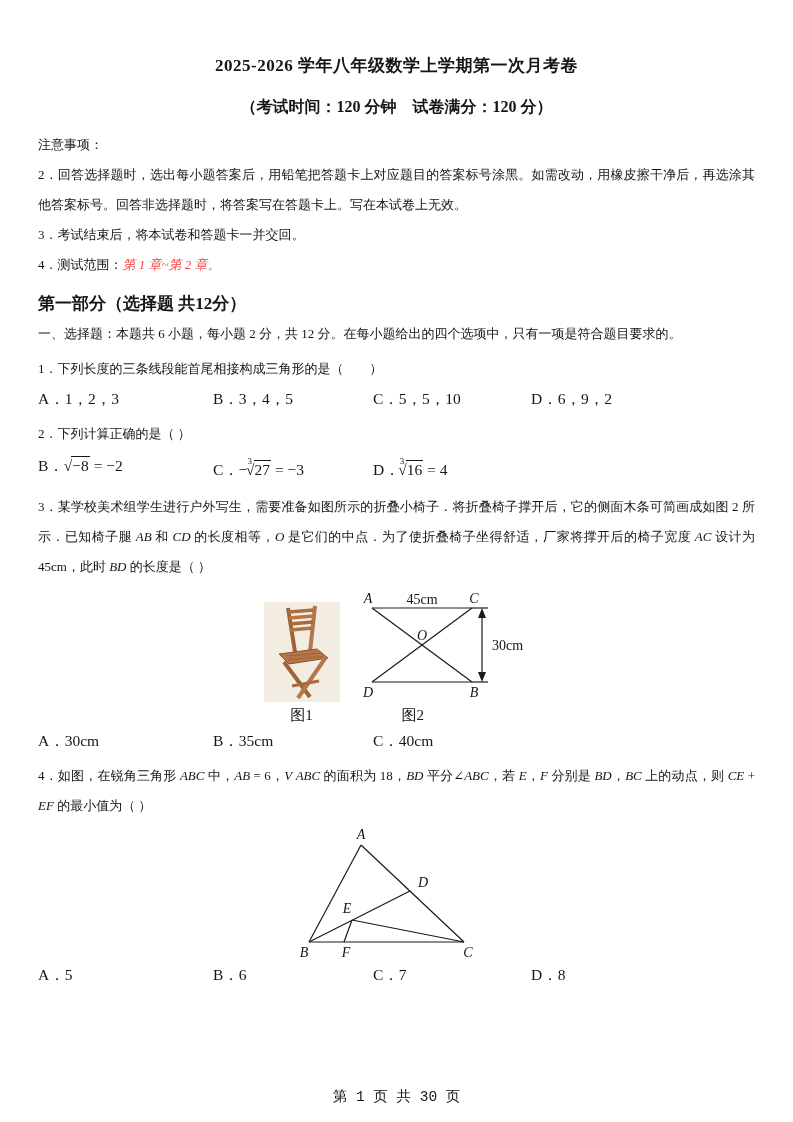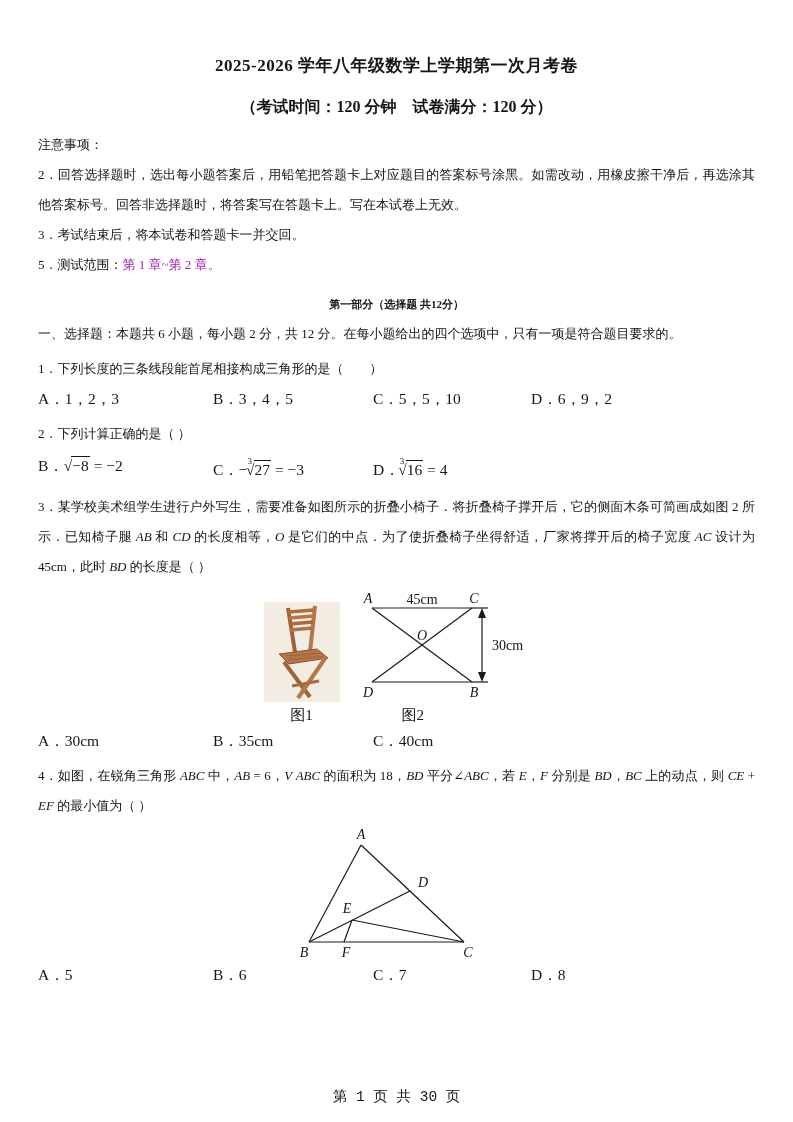--- a/index.html
+++ b/index.html
@@ -18,23 +18,23 @@
     text-align:center; font-weight:bold; font-size:17px; line-height:24px;
     letter-spacing:0.5px;
   }
   .subtitle {
     text-align:center; font-weight:bold; font-size:16px; line-height:24px;
     margin-top:17px;
   }
   .bodytext { font-size:13px; line-height:30px; }
   .notice { margin-top:11px; }
   .notice p { margin:0; text-align:justify; }
-  .red { color:#a21caf; }
+  .red { color:#ef4444;font-style:italic; }
   .section-header {
-    text-align:center; font-weight:bold; font-size:11px; line-height:30px;
+    font-weight:bold; font-size:17px; line-height:30px;
     margin-top:9px;
   }
   .para { margin:0; text-align:justify; }
   .qblock { margin-top:5px; }
   .options {
     display:grid;
     grid-template-columns:175px 160px 158px auto;
     font-size:15.5px; line-height:30px;
   }
   .options.tall { line-height:34px; }
@@ -65,21 +65,21 @@
 
 <div class="page">
 
   <div class="title">2025-2026 学年八年级数学上学期第一次月考卷</div>
   <div class="subtitle">（考试时间：120 分钟　试卷满分：120 分）</div>
 
   <div class="notice bodytext">
     <p>注意事项：</p>
     <p>2．回答选择题时，选出每小题答案后，用铅笔把答题卡上对应题目的答案标号涂黑。如需改动，用橡皮擦干净后，再选涂其他答案标号。回答非选择题时，将答案写在答题卡上。写在本试卷上无效。</p>
     <p>3．考试结束后，将本试卷和答题卡一并交回。</p>
-    <p><span>5．测试范围：</span><span class="red">第 1 章~第 2 章。</span></p>
+    <p><span>4．测试范围：</span><span class="red">第 1 章~第 2 章。</span></p>
   </div>
 
   <div class="section-header">第一部分（选择题 共12分）</div>
 
   <p class="para bodytext">一、选择题：本题共 6 小题，每小题 2 分，共 12 分。在每小题给出的四个选项中，只有一项是符合题目要求的。</p>
 
   <div class="qblock">
     <p class="para bodytext">1．下列长度的三条线段能首尾相接构成三角形的是（　　）</p>
     <div class="options">
       <span>A．1，2，3</span>

